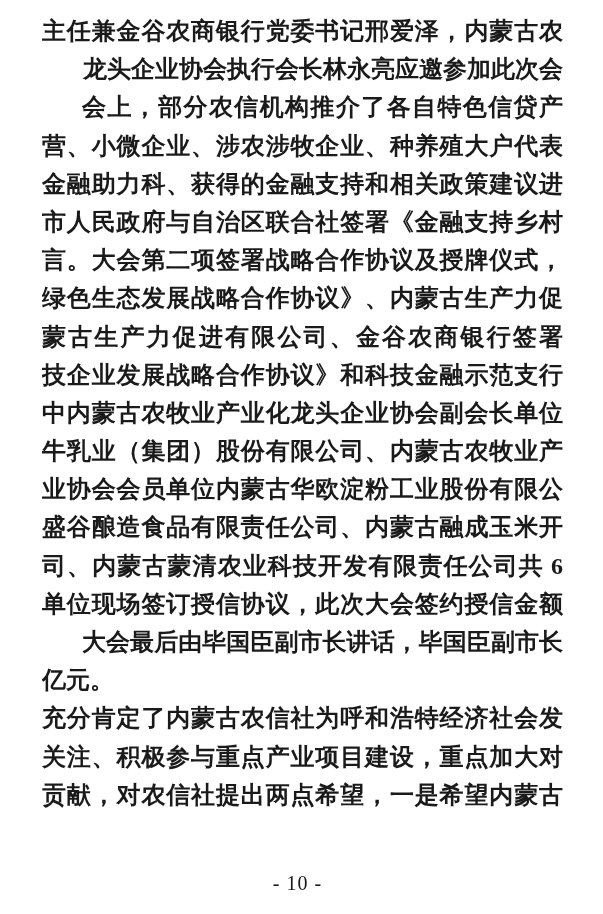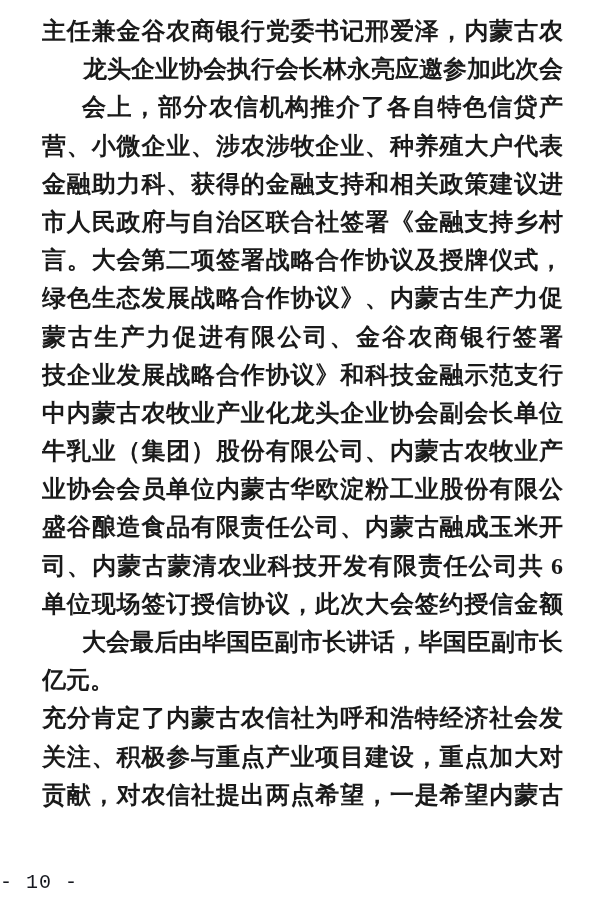--- a/index.html
+++ b/index.html
@@ -37,26 +37,25 @@
   .line.indent { text-indent: 40px; }
   .line.last {
     text-align: right;
     text-align-last: left;
   }
   .footer {
     position: absolute;
     left: 0;
     right: 8px;
     top: 871px;
-    text-align: left;
+    text-align: center;
     font-size: 20px;
     line-height: 24px;
     letter-spacing: 1px;
     color: #16181f;
-    font-family: Liberation Mono, monospace;
   }
 </style>
 </head>
 <body>
 
 <div class="page">
   <div class="text-block">
     <div class="line">主任兼金谷农商银行党委书记邢爱泽，内蒙古农牧业产业化</div>
     <div class="line last">龙头企业协会执行会长林永亮应邀参加此次会议。</div>
     <div class="line indent">会上，部分农信机构推介了各自特色信贷产品，部分民</div>

